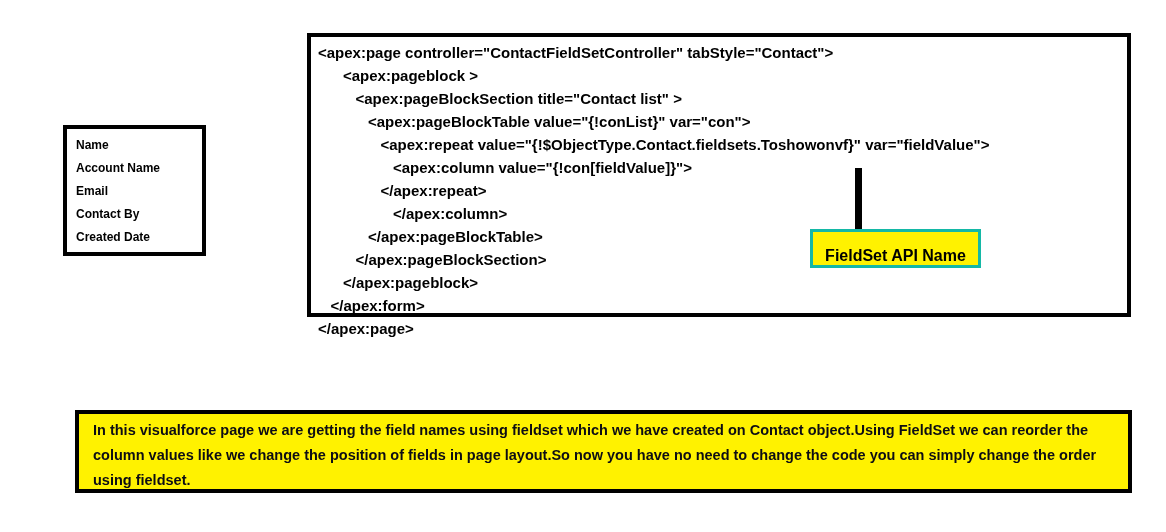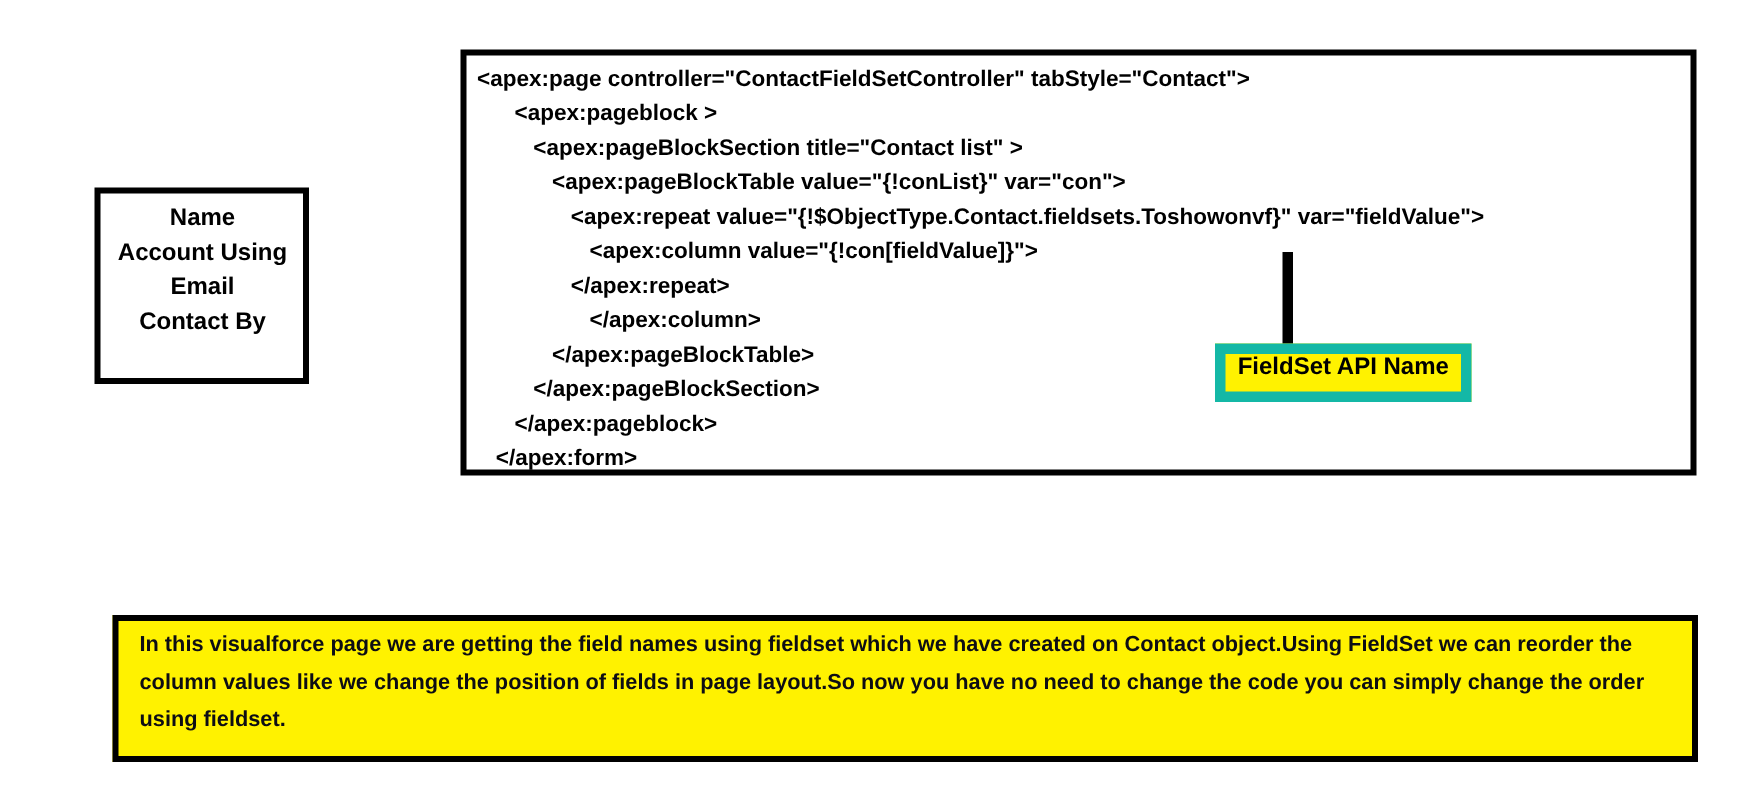--- a/index.html
+++ b/index.html
@@ -16,26 +16,25 @@
   
   .fields-box {
     position: absolute;
     left: 63px; top: 125px;
     width: 143px; height: 131px;
     border: 4px solid #000000;
     background: #ffffff;
     padding: 5px 8px 0 9px;
   }
   .field-line {
-    font-size: 16px;
+    font-size: 12px;
     font-weight: bold;
     color: #000000;
     line-height: 23px;
     white-space: nowrap;
-    text-align: center;
   }
 
   
   .code-box {
     position: absolute;
     left: 307px; top: 33px;
     width: 824px; height: 284px;
     border: 4px solid #000000;
     background: #ffffff;
     padding: 4px 4px 0 7px;
@@ -52,74 +51,76 @@
   .callout-line {
     position: absolute;
     left: 855px; top: 168px;
     width: 7px; height: 62px;
     background: #000000;
   }
   .callout-box {
     position: absolute;
     left: 810px; top: 229px;
     width: 171px; height: 39px;
-    border: 7px solid #14b8a6;
+    border: 3px solid #14b8a6;
     background: #FFF200;
     display: flex;
-    align-items: flex-start;
+    align-items: flex-end;
     justify-content: center;
   }
   .callout-label {
     font-size: 16px;
     font-weight: bold;
     color: #000000;
     white-space: nowrap;
   }
 
   
   .note-box {
     position: absolute;
     left: 75px; top: 410px;
-    width: 1057px; height: 98px;
+    width: 1057px; height: 83px;
     border: 4px solid #000000;
     background: #FFF200;
     padding: 4px 12px 0 14px;
   }
   .note-text {
     font-size: 14.5px;
     font-weight: bold;
     color: #0d0d14;
     line-height: 25px;
   }
 </style>
 </head>
 <body>
 
 <div class="stage">
 
   <div class="fields-box">
     <div class="field-line">Name</div>
-    <div class="field-line">Account Using</div>
+    <div class="field-line">Account Name</div>
     <div class="field-line">Email</div>
     <div class="field-line">Contact By</div>
+    <div class="field-line">Created Date</div>
   </div>
 
   <div class="code-box">
     <div class="code-line">&lt;apex:page controller="ContactFieldSetController" tabStyle="Contact"&gt;</div>
     <div class="code-line">      &lt;apex:pageblock &gt;</div>
     <div class="code-line">         &lt;apex:pageBlockSection title="Contact list" &gt;</div>
     <div class="code-line">            &lt;apex:pageBlockTable value="{!conList}" var="con"&gt;</div>
     <div class="code-line">               &lt;apex:repeat value="{!$ObjectType.Contact.fieldsets.Toshowonvf}" var="fieldValue"&gt;</div>
     <div class="code-line">                  &lt;apex:column value="{!con[fieldValue]}"&gt;</div>
     <div class="code-line">               &lt;/apex:repeat&gt;</div>
     <div class="code-line">                  &lt;/apex:column&gt;</div>
     <div class="code-line">            &lt;/apex:pageBlockTable&gt;</div>
     <div class="code-line">         &lt;/apex:pageBlockSection&gt;</div>
     <div class="code-line">      &lt;/apex:pageblock&gt;</div>
     <div class="code-line">   &lt;/apex:form&gt;</div>
+    <div class="code-line">&lt;/apex:page&gt;</div>
   </div>
 
   <div class="callout-line"></div>
 
   <div class="callout-box">
     <span class="callout-label">FieldSet API Name</span>
   </div>
 
   <div class="note-box">
     <div class="note-text">In this visualforce page we are getting the field names using fieldset which we have created on Contact object.Using FieldSet we can reorder the column values like we change the position of fields in page layout.So now you have no need to change the code you can simply change the order using fieldset.</div>

